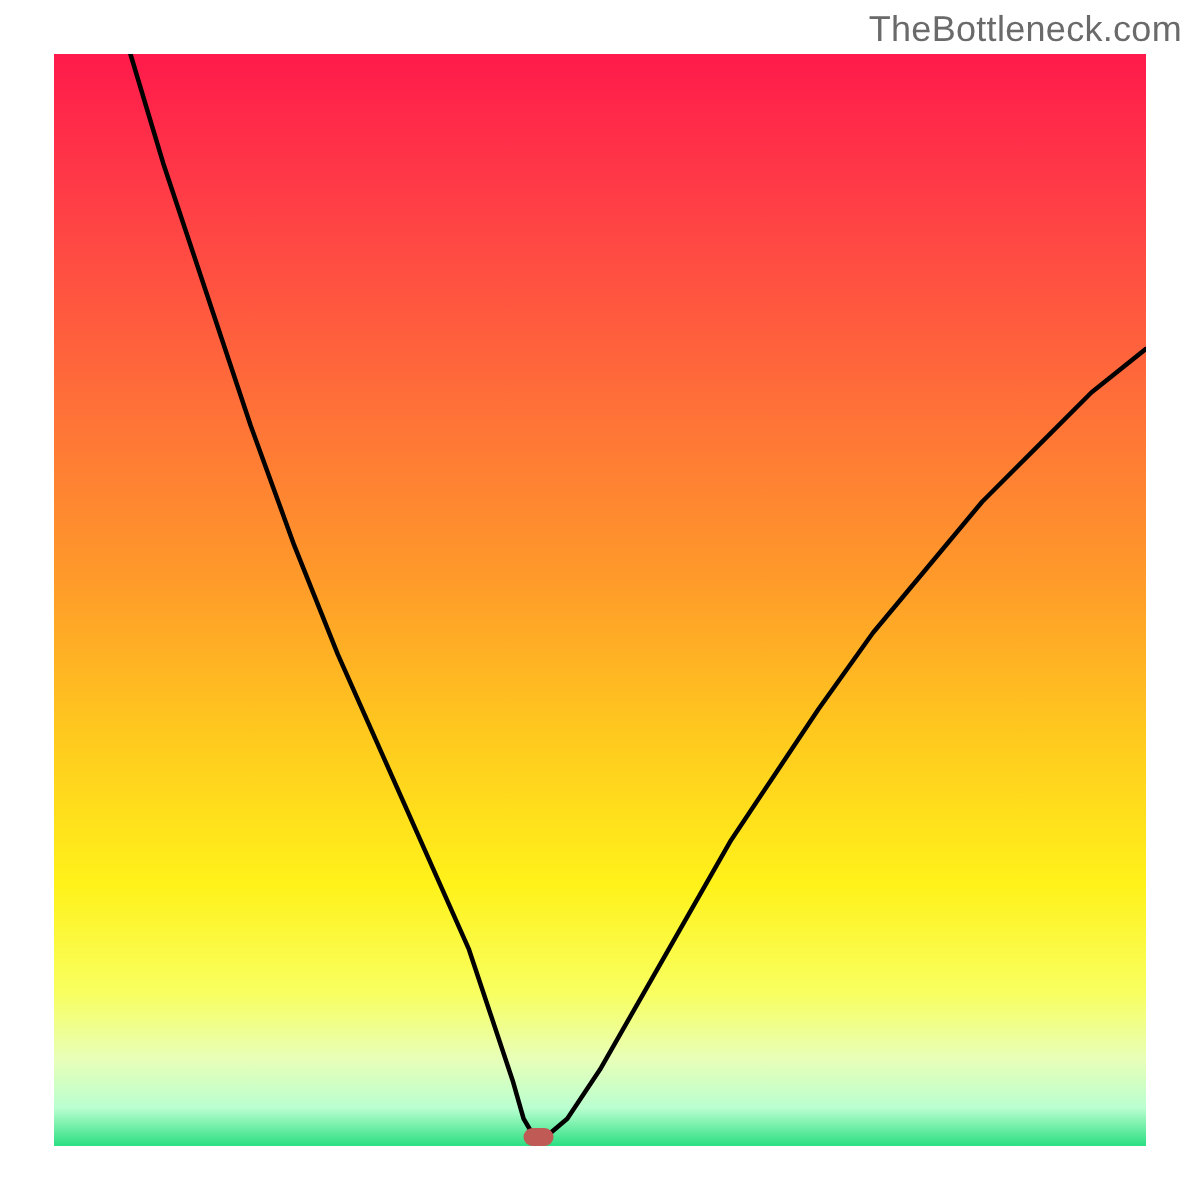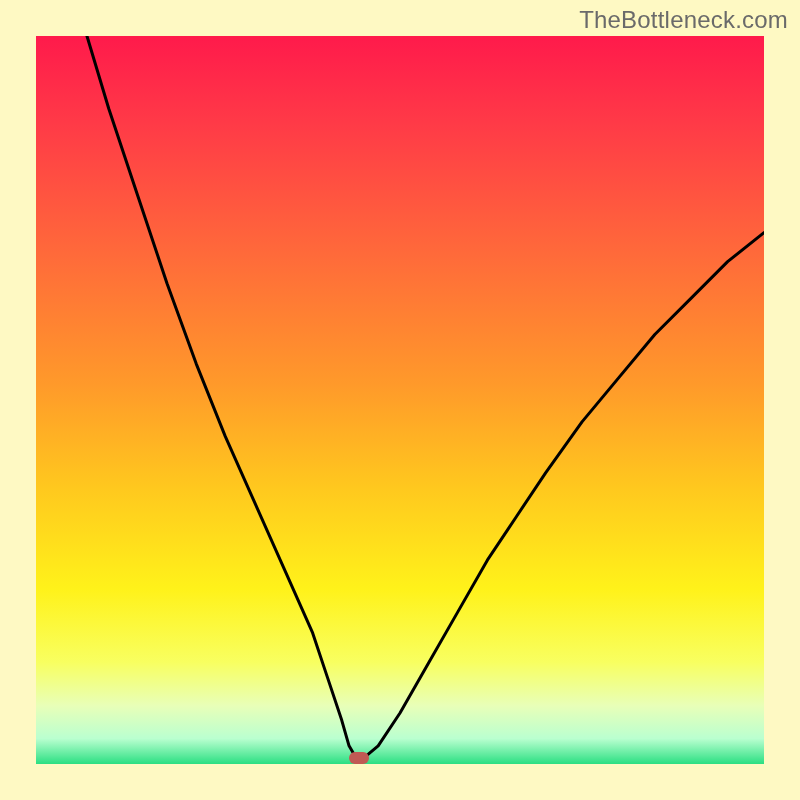--- a/index.html
+++ b/index.html
@@ -8,21 +8,21 @@
     width: 800px;
     height: 800px;
     overflow: hidden;
     background: #000;
     font-family: Arial, Helvetica, sans-serif;
   }
   .frame {
     position: relative;
     width: 800px;
     height: 800px;
-    background: #fef9c3;
+    background: #ffffff;
   }
   .watermark {
     position: absolute;
     top: 6px;
     right: 12px;
     color: #6a6a6a;
     font-size: 24px;
     font-weight: 500;
     letter-spacing: 0.2px;
     z-index: 3;

